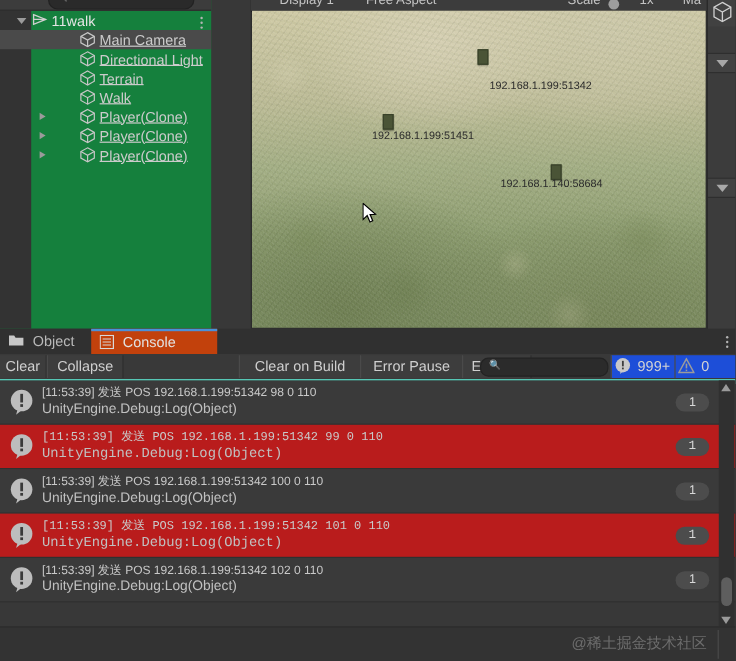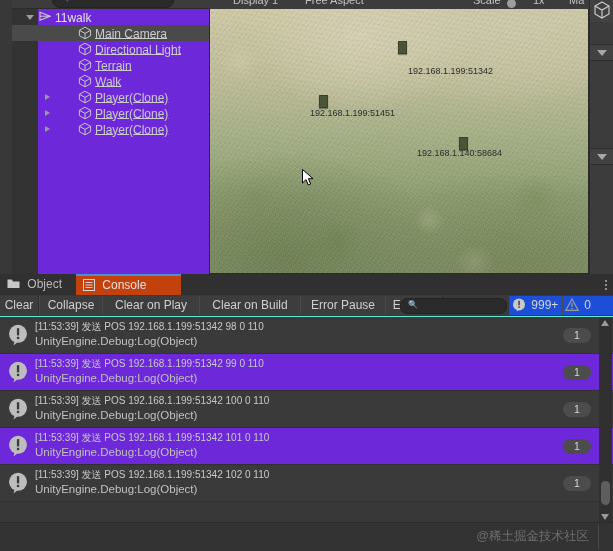--- a/index.html
+++ b/index.html
@@ -12,23 +12,23 @@
     width: 613px; height: 551px;
     overflow: hidden;
     background: #383838;
     color: #d2d2d2;
     font-size: 12px;
     -webkit-font-smoothing: antialiased;
   }
 
   
   #hierarchy {
-    position: absolute; left: 12px; top: 0;
-    width: 206px; height: 274px;
-    background: #6d28d9;
+    position: absolute; left: 0; top: 0;
+    width: 176px; height: 274px;
+    background: #15803d;
     overflow: hidden;
   }
   #hier-searchbar {
     position: absolute; left: 0; top: 0; right: 0; height: 8px;
     background: #3c3c3c;
     border-bottom: 1px solid #2c2c2c;
   }
   #hier-search-field {
     position: absolute; left: 40px; top: -9px;
     width: 120px; height: 15px;
@@ -312,21 +312,21 @@
     position: absolute; left: 0; top: 43px; right: 0; bottom: 28px;
     overflow: hidden;
     background: #383838;
   }
   .log-row {
     position: relative;
     height: 36px;
     border-bottom: 1px solid #303030;
   }
   .log-row.odd { background: #3a3a3a; }
-  .log-row.even { background: #6d28d9; }
+  .log-row.even { background: #b91c1c; font-family: Liberation Mono, monospace; }
   .log-icon {
     position: absolute; left: 7px; top: 7px;
     width: 22px; height: 22px;
   }
   .log-line1 {
     position: absolute; left: 35px; top: 3px;
     font-size: 10px;
     color: #c9c9c9;
     white-space: nowrap;
   }
@@ -510,21 +510,20 @@
       <div id="console-kebab">
         <span></span>
           <span></span>
           <span></span>
       </div>
     </div>
 
     <div id="console-toolbar">
       <div class="ctbtn" id="ct-clear">Clear</div>
       <div class="ctbtn" id="ct-collapse">Collapse</div>
-      <div class="ctbtn" id="ct-clearplay">Clear on Play</div>
       <div class="ctbtn" id="ct-clearbuild">Clear on Build</div>
       <div class="ctbtn" id="ct-errorpause">Error Pause</div>
       <div class="ctbtn" id="ct-editor">
         <span>Editor</span><span class="caret"></span>
       </div>
       <div id="ct-search" title="">
         <span id="ct-search-glyph">🔍</span>
       </div>
       <div class="ct-counter" id="ct-errors">
         <svg class="cicon" width="14" height="14" viewBox="0 0 14 14">

